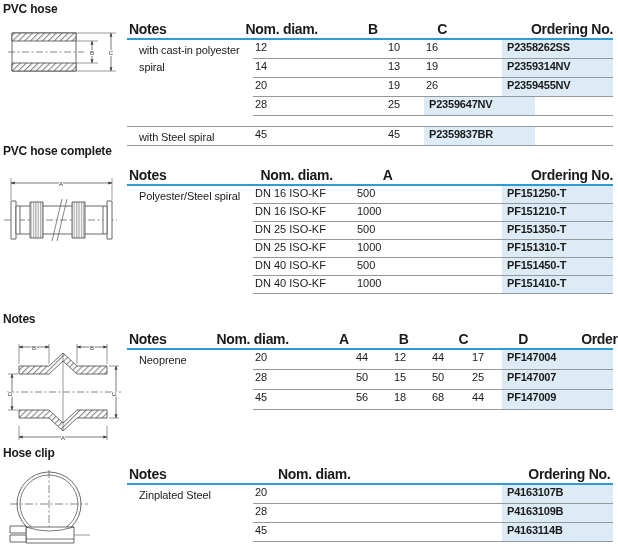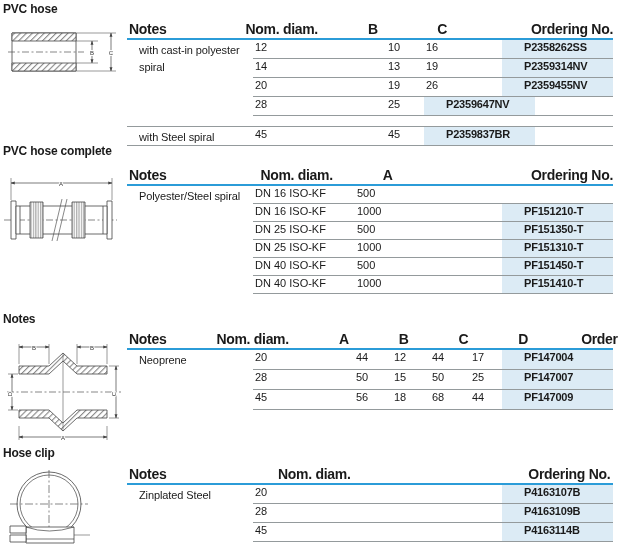--- a/index.html
+++ b/index.html
@@ -30,21 +30,21 @@
   }
   .rows{margin-left:126px;}
   .trow{display:flex;border-bottom:1px solid var(--line-gray,#949a9c);}
   .trow .c{
     box-sizing:border-box;padding:1px 0 0 2px;
     font-size:11px;white-space:nowrap;overflow:visible;
   }
   .co{width:111px;}
   .trow .co{
     background:var(--ordering-bg,#dcebf5);
-    font-weight:bold;padding-left:22px;letter-spacing:-0.2px;
+    font-weight:bold;padding-left:5px;letter-spacing:-0.2px;
   }
   .thead .co{padding-left:5px;}
   
   .t1 .trow{height:18px;}
   .t2 .trow{height:17px;}
   .t3 .trow{height:19px;}
   .t4 .trow{height:18px;}
   
   .tgroup.g2{
     margin-top:10px;
@@ -179,20 +179,21 @@
       <div class="hc cn">Nom. diam.</div>
       <div class="hc ca">A</div>
       <div class="hc co">Ordering No.</div>
     </div>
     <div class="tgroup">
       <div class="note">Polyester/Steel spiral</div>
       <div class="rows">
         <div class="trow">
           <div class="c cn">DN 16 ISO-KF</div>
           <div class="c ca">500</div>
+          <div class="c co">PF151250-T</div>
         </div>
         <div class="trow">
           <div class="c cn">DN 16 ISO-KF</div>
           <div class="c ca">1000</div>
           <div class="c co">PF151210-T</div>
         </div>
         <div class="trow">
           <div class="c cn">DN 25 ISO-KF</div>
           <div class="c ca">500</div>
           <div class="c co">PF151350-T</div>

